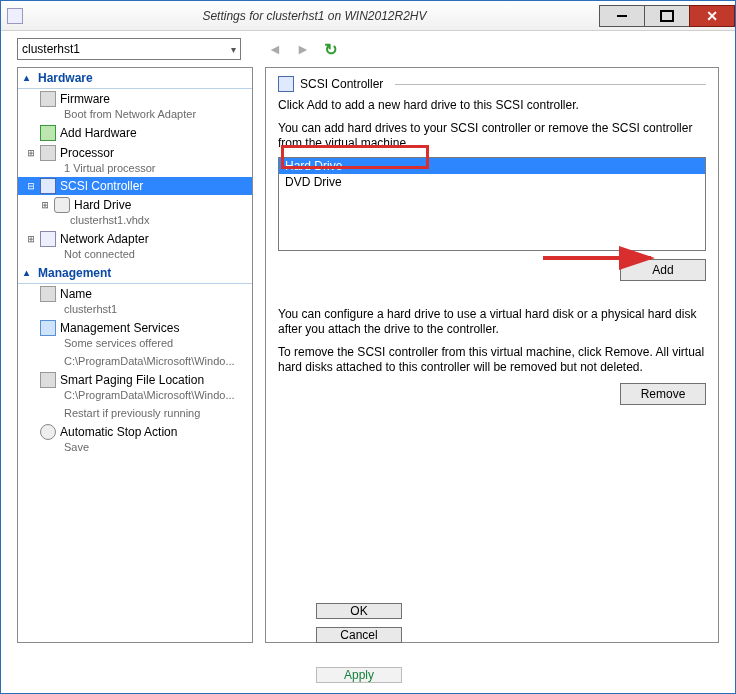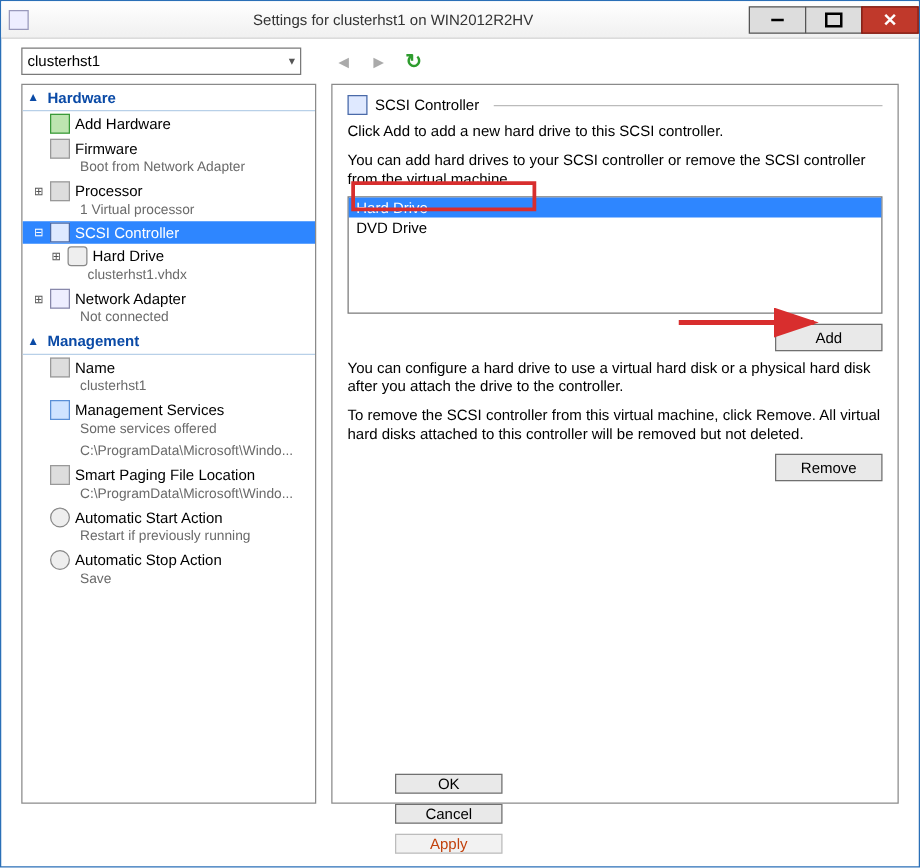--- a/index.html
+++ b/index.html
@@ -1,20 +1,20 @@
 <!DOCTYPE html>
 <html><head>
 <meta charset="utf-8">
 <style>
   * { box-sizing: border-box; }
   html, body { margin:0; padding:0; font-family: "Segoe UI", Tahoma, sans-serif; font-size:12px; color:#000; }
   .window { width:736px; height:694px; border:1px solid #2a6fb7; background:#fff; position:relative; display:flex; flex-direction:column; }
   .titlebar { height:30px; background:linear-gradient(#fff,#f0f0f0); border-bottom:1px solid #d0d0d0; display:flex; align-items:center; }
   .titlebar .icon { width:16px; height:16px; margin:0 6px; background:#eef; border:1px solid #99b; }
-  .titlebar .title { flex:1; text-align:center; font-size:12px; color:#333; }
+  .titlebar .title { flex:1; text-align:center; font-size:12px; color:#333;font-style:italic; }
   .winbtns { display:flex; height:22px; }
   .winbtn { width:46px; height:22px; border:1px solid #555; background:#ddd; display:flex; align-items:center; justify-content:center; margin-left:-1px; }
   .winbtn.min::after { content:""; width:10px; border-bottom:2px solid #000; display:block; }
   .winbtn.max::after { content:""; width:10px; height:8px; border:2px solid #000; display:block; }
   .winbtn.close { background:#c0392b; color:#fff; border-color:#7a1a10; font-weight:bold; font-size:14px; }
   .toolbar { height:36px; padding:6px 16px; display:flex; align-items:center; gap:8px; }
   .combo { width:224px; height:22px; border:1px solid #7a7a7a; display:flex; align-items:center; padding:0 4px; justify-content:space-between; background:#fff; }
   .combo .chev { font-size:10px; color:#555; }
   .navbtn { width:20px; height:20px; color:#aaa; display:flex; align-items:center; justify-content:center; font-size:14px; }
   .refresh { color:#2e9c2e; font-size:16px; font-weight:bold;}
@@ -33,21 +33,21 @@
   .selected .sub, .selected .lbl { color:#fff; }
   .right { flex:1; border:1px solid #8a8a8a; background:#fff; padding:8px 12px; display:flex; flex-direction:column; }
   .panehdr { display:flex; align-items:center; gap:6px; }
   .panehdr .line { flex:1; border-top:1px solid #bbb; margin-left:6px; }
   .desc { margin-top:8px; line-height:15px; }
   .listbox { margin-top:6px; border:1px solid #7a7a7a; height:94px; background:#fff; }
   .listitem { padding:1px 6px; }
   .listitem.sel { background:#2e86ff; color:#fff; }
   .btnrow { display:flex; justify-content:flex-end; margin-top:8px; }
   .btn { min-width:86px; height:22px; border:1px solid #707070; background:#e9e9e9; display:flex; align-items:center; justify-content:center; padding:0 10px;text-align:right; }
-  .btn.disabled { color:#c2410c; border-color:#bcbcbc; background:#f2f2f2; }
+  .btn.disabled { color:#15803d; border-color:#bcbcbc; background:#f2f2f2;margin-top:16px; }
   .bottombar { height:42px; border-top:0; display:flex; justify-content:flex-end; align-items:center; gap:8px; padding:0 18px 10px 0;flex-direction:column; }
   
   .anno-box { position:absolute; border:3px solid #d82e2e; pointer-events:none; }
   .anno-arrow { position:absolute; pointer-events:none; }
   
   .ic-green{background:#bde5b0;border:1px solid #3a9a3a;}
   .ic-grey{background:#ddd;border:1px solid #999;}
   .ic-blue{background:#cfe3ff;border:1px solid #5a8fd6;}
   .ic-orange{background:#ffe0b0;border:1px solid #d69a3a;}
   .ic-controller{background:#dfe9ff;border:1px solid #4a6aa8;}
@@ -86,31 +86,31 @@
     <div class="left">
 
       <div class="secthdr">
         <span class="caret">▴</span>
         <span>Hardware</span>
       </div>
       <div class="tree">
         <div class="node">
           <div class="row">
               <span class="exp"></span>
+              <span class="glyph ic-grey"></span>
+              <span class="lbl">Firmware</span>
+            </div>
+          <div class="sub">Boot from Network Adapter</div>
+        </div>
+        <div class="node">
+          <div class="row">
+              <span class="exp"></span>
               <span class="glyph ic-green"></span>
               <span class="lbl">Add Hardware</span>
             </div>
-        </div>
-        <div class="node">
-          <div class="row">
-              <span class="exp"></span>
-              <span class="glyph ic-grey"></span>
-              <span class="lbl">Firmware</span>
-            </div>
-          <div class="sub">Boot from Network Adapter</div>
         </div>
         <div class="node">
           <div class="row">
               <span class="exp">⊞</span>
               <span class="glyph ic-grey"></span>
               <span class="lbl">Processor</span>
             </div>
           <div class="sub">1 Virtual processor</div>
         </div>
         <div class="node selected" style="padding-top:1px;padding-bottom:1px">
@@ -164,25 +164,20 @@
         </div>
         <div class="node">
           <div class="row">
               <span class="exp"></span>
               <span class="glyph ic-grey"></span>
               <span class="lbl">Smart Paging File Location</span>
             </div>
           <div class="sub">C:\ProgramData\Microsoft\Windo...</div>
         </div>
         <div class="node">
-          <div class="row">
-              <span class="exp"></span>
-              <span class="glyph ic-gear"></span>
-              <span class="lbl">Automatic Start Action</span>
-            </div>
           <div class="sub">Restart if previously running</div>
         </div>
         <div class="node">
           <div class="row">
               <span class="exp"></span>
               <span class="glyph ic-gear"></span>
               <span class="lbl">Automatic Stop Action</span>
             </div>
           <div class="sub">Save</div>
         </div>
@@ -200,21 +195,21 @@
 
       <div class="listbox">
         <div class="listitem sel">Hard Drive</div>
         <div class="listitem">DVD Drive</div>
       </div>
 
       <div class="btnrow">
         <div class="btn">Add</div>
       </div>
 
-      <div class="desc" style="margin-top:6px">You can configure a hard drive to use a virtual hard disk or a physical hard disk after you attach the drive to the controller.</div>
+      <div class="desc" style="margin-top:26px">You can configure a hard drive to use a virtual hard disk or a physical hard disk after you attach the drive to the controller.</div>
       <div class="desc" style="margin-top:8px">To remove the SCSI controller from this virtual machine, click Remove. All virtual hard disks attached to this controller will be removed but not deleted.</div>
 
       <div class="btnrow" style="margin-top:8px">
         <div class="btn">Remove</div>
       </div>
     </div>
   </div>
 
   <div class="bottombar">
     <div class="btn">OK</div>

